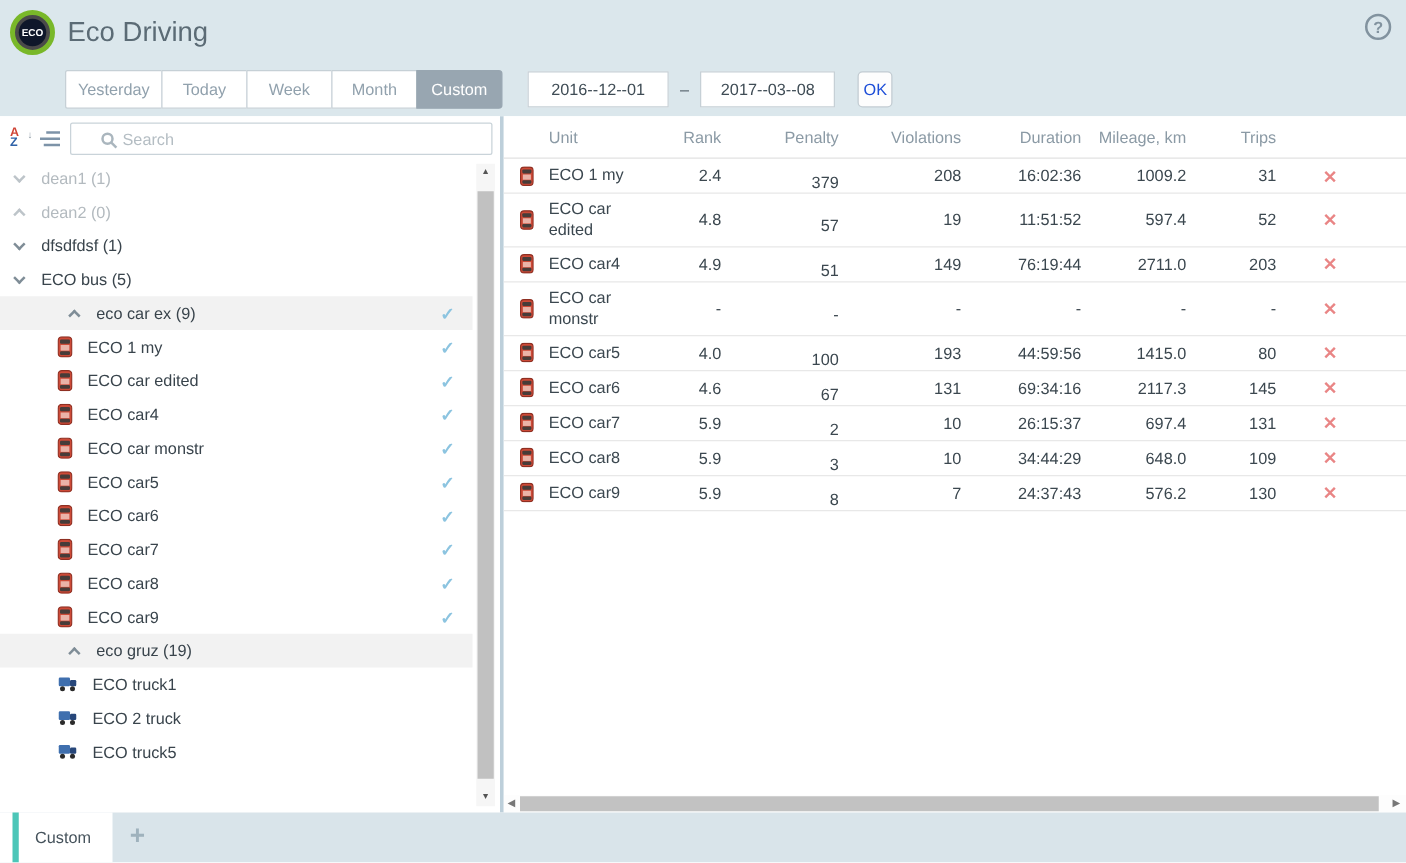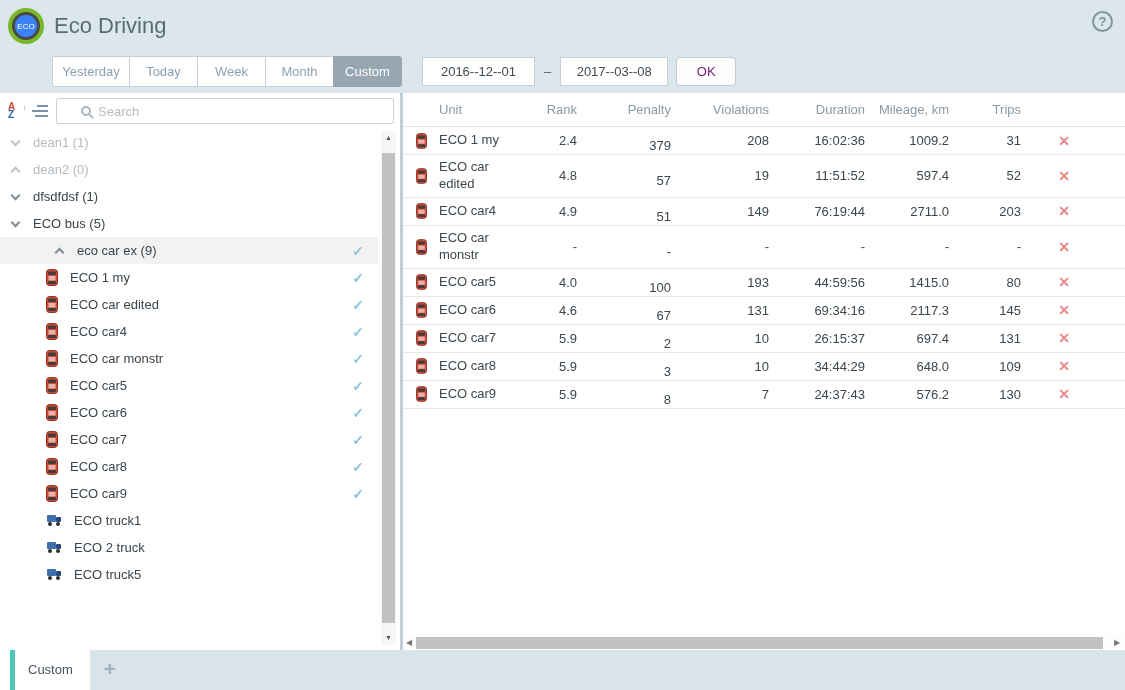--- a/index.html
+++ b/index.html
@@ -3,40 +3,40 @@
 <meta charset="utf-8">
 <style>
   * { box-sizing: border-box; margin: 0; padding: 0; }
   html,body { width:1125px; height:690px; font-family:"Liberation Sans", sans-serif; background:#fff; overflow:hidden; }
 
   
   .app-header { position:relative; height:93px; background:#dbe7ec; }
   .brand { position:absolute; left:8px; top:8px; display:flex; align-items:center; }
   .logo { width:36px; height:36px; border-radius:50%; border:4px solid #79b829; background:#4a4a4a;
           display:flex; align-items:center; justify-content:center; flex:none; }
-  .logo-inner { width:22px; height:22px; border-radius:50%; background:#3b82f6; color:#fff;
-          font-size:8px; font-weight:normal; display:flex; align-items:center; justify-content:center;text-align:right; }
+  .logo-inner { width:22px; height:22px; border-radius:50%; background:#0f172a; color:#fff;
+          font-size:8px; font-weight:bold; display:flex; align-items:center; justify-content:center;text-align:right; }
   .app-title { margin-left:10px; font-size:22px; color:#5b6b75; }
   .help-btn { position:absolute; right:12px; top:11px; width:21px; height:21px; border-radius:50%;
           border:2px solid #82939f; color:#82939f; font-size:13px; font-weight:bold;
           display:flex; align-items:center; justify-content:center; cursor:pointer; }
 
   .toolbar { position:absolute; left:8px; top:56px; display:flex; align-items:center; }
   .range-group { display:flex;padding-left:44px; }
   .range-btn { border:1px solid #c6d0d6; background:#fff; color:#91a1ad; font-size:13px;
           padding:7px 0; width:69px; text-align:center; margin-left:-1px; cursor:pointer; }
   .range-btn:first-child { margin-left:0; border-radius:2px 0 0 2px; width:78px; }
   .range-btn:last-child { border-radius:0 3px 3px 0; }
   .range-btn.sel { background:#98a6b1; border-color:#98a6b1; color:#fff; }
   .date-input { margin-left:20px; width:113px; height:29px; border:1px solid #c6d0d6; background:#fff;
           text-align:center; font-size:13px; color:#3f4c55; font-family:"Liberation Sans",sans-serif; }
   .date-input.second { margin-left:9px; width:108px; }
   .range-sep { margin-left:9px; color:#53616b; font-size:13px; }
-  .ok-btn { margin-left:8px; width:60px; height:29px; border:1px solid #c2ccd2; border-radius:4px;
-          background:#fdfdfd; color:#701a75; font-size:13px; cursor:pointer; }
+  .ok-btn { margin-left:18px; width:28px; height:29px; border:1px solid #c2ccd2; border-radius:4px;
+          background:#fdfdfd; color:#1d4ed8; font-size:13px; cursor:pointer; }
 
   
   .main { display:flex; height:557px; }
 
   
   .lpanel { width:403px; flex:none; background:#fff; border-right:3px solid #bdcfda; position:relative; }
   .search-row { height:36px; display:flex; align-items:center; padding:0 6px 0 8px; }
   .az-icon { width:20px; flex:none; line-height:8px; cursor:pointer; position:relative; }
   .az-a { color:#cf4436; font-size:10px; font-weight:bold; display:block; }
   .az-z { color:#2f62a8; font-size:10px; font-weight:bold; display:block; }
@@ -274,20 +274,24 @@
               <rect x="0.5" y="0.5" width="11" height="16" rx="3" fill="#cd4a37" stroke="#8e2f22"></rect>
               <rect x="2" y="2.5" width="8" height="3.5" rx="1" fill="#473c39"></rect>
               <rect x="2" y="12" width="8" height="3" rx="1" fill="#473c39"></rect>
               <rect x="2.5" y="7" width="7" height="4.5" fill="#eab3a8"></rect>
             </svg>
           </span>
         <span class="ulabel">ECO car9</span>
         <span class="check">✓</span>
       </div>
 
+      <div class="trow hl">
+        <span class="chev up"></span>
+        <span class="glabel">eco gruz (19)</span>
+      </div>
       <div class="trow">
         <span class="uicon">
             <svg width="16" height="13" viewBox="0 0 16 13">
               <rect x="1" y="1" width="9" height="7" rx="1" fill="#3f6fae"></rect>
               <rect x="10" y="3" width="5" height="5" rx="1" fill="#27477a"></rect>
               <circle cx="4" cy="10" r="2" fill="#2b2b2b"></circle>
               <circle cx="12" cy="10" r="2" fill="#2b2b2b"></circle>
             </svg>
           </span>
         <span class="ulabel">ECO truck1</span>

